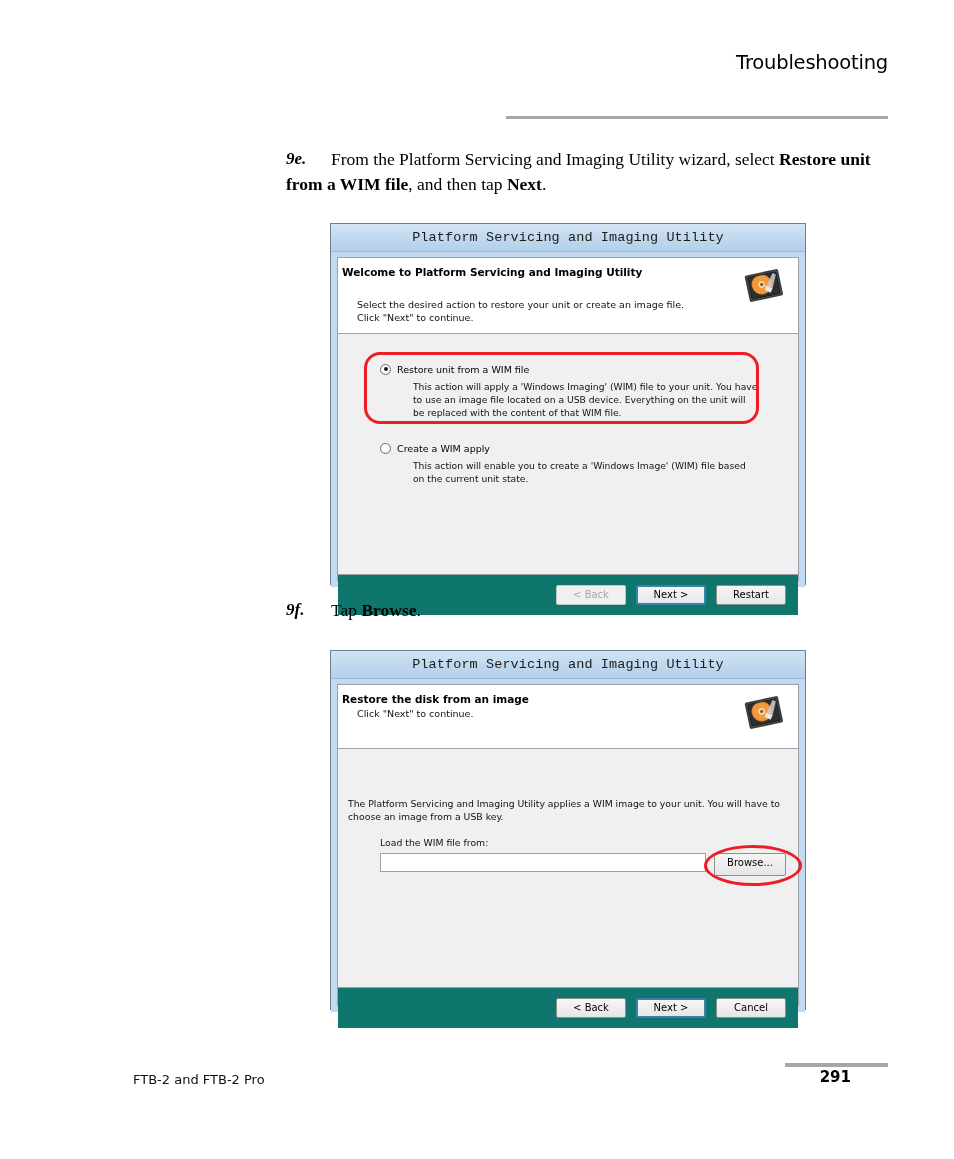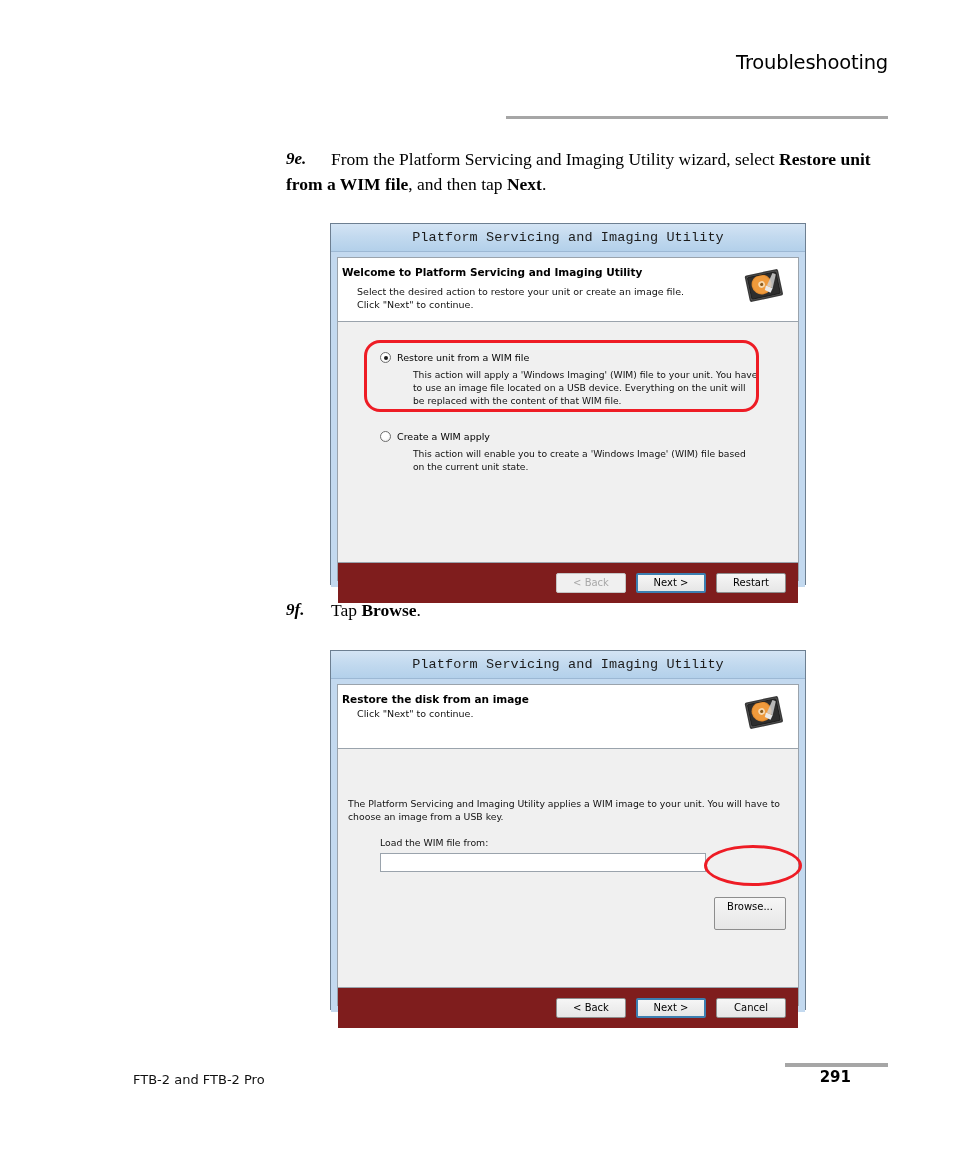--- a/index.html
+++ b/index.html
@@ -120,38 +120,38 @@
     font-size: 10.5px;
     color: #000;
     line-height: 1.3;
   }
   .banner-sub {
     font-family: "DejaVu Sans", sans-serif;
     font-size: 9.5px;
     color: #111;
     line-height: 1.38;
     margin-left: 15px;
-    margin-top: 5px;
+    margin-top: 18px;
   }
 
   
   .hdd-icon {
     width: 44px;
     height: 40px;
     flex: 0 0 auto;
     margin-right: 2px;
   }
 
   .dlg-body {
     position: relative;
     background: #f0f0f0;
   }
   .dlg-footer {
     border-top: 1px solid #9aa3ac;
-    background: #7f1d1d;
+    background: #0f766e;
     height: 40px;
     display: flex;
     align-items: center;
     justify-content: flex-end;
     padding-right: 12px;
     gap: 10px;
   }
   .btn {
     font-family: "DejaVu Sans", sans-serif;
     font-size: 10px;
@@ -407,21 +407,21 @@
       </div>
 
       <div class="dlg-body" style="height:238px;">
 
         <p class="body-para" style="left:10px; top:48px; width:450px; margin:0;">The Platform Servicing and Imaging Utility applies a WIM image to your unit. You will have to choose an image from a USB key.</p>
 
         <div class="field-label" style="left:42px; top:88px;">Load the WIM file from:</div>
 
         <input class="text-input" type="text" value="" style="left: 42px; top: 104px; width: 326px; height: 19px;" placeholder="">
 
-        <div class="browse-btn" style="left:376px; top:104px; width:72px; height:33px; line-height:17px;margin-top:44px;">Browse...</div>
+        <div class="browse-btn" style="left:376px; top:104px; width:72px; height:23px; line-height:17px;">Browse...</div>
 
         <div class="annot-ellipse" style="left:366px; top:96px; width:92px; height:35px;"></div>
       </div>
 
       <div class="dlg-footer">
         <div class="btn">&lt; Back</div>
         <div class="btn default">Next &gt;</div>
         <div class="btn">Cancel</div>
       </div>
 

